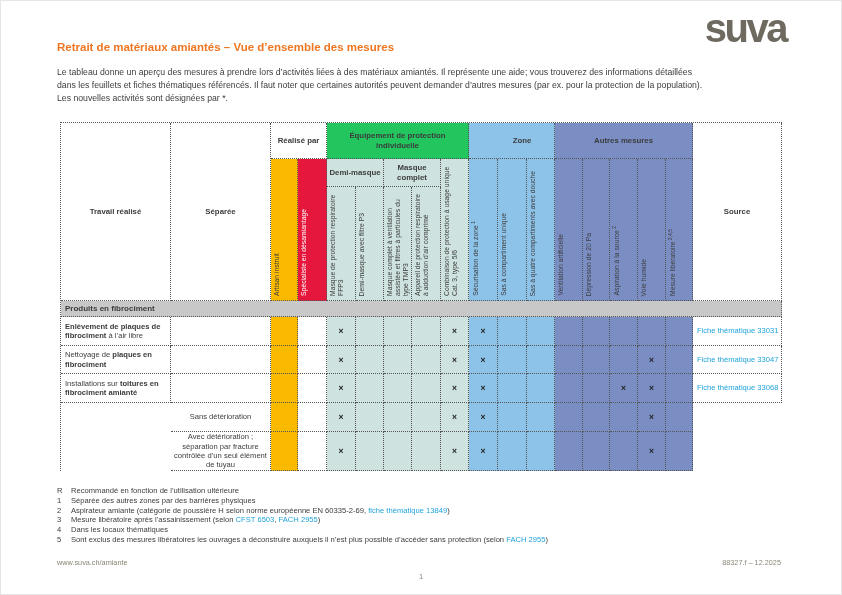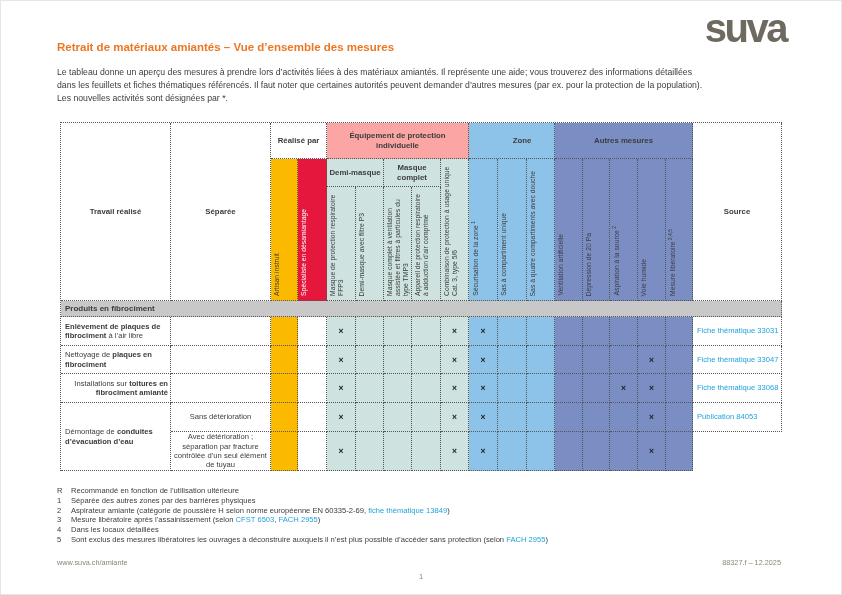--- a/index.html
+++ b/index.html
@@ -53,21 +53,21 @@
 <div class="intro">
   <div>Le tableau donne un aperçu des mesures à prendre lors d’activités liées à des matériaux amiantés. Il représente une aide; vous trouverez des informations détaillées</div>
   <div>dans les feuillets et fiches thématiques référencés. Il faut noter que certaines autorités peuvent demander d’autres mesures (par ex. pour la protection de la population).</div>
   <div>Les nouvelles activités sont désignées par *.</div>
 </div>
 
 <div id="grid">
     <div class="c hc" style="grid-area: 1 / 1 / span 3;">Travail réalisé</div>
     <div class="c hc" style="grid-area: 1 / 2 / span 3;">Séparée</div>
     <div class="c hc" style="grid-area: 1 / 3 / auto / span 2;">Réalisé par</div>
-    <div class="c hc" style="grid-area: 1 / 5 / auto / span 5; background: #fca5a5;">Équipement de protection individuelle</div>
+    <div class="c hc" style="grid-area: 1 / 5 / auto / span 5; background: #22c55e;">Équipement de protection individuelle</div>
     <div class="c hc" style="grid-area: 1 / 10 / auto / span 3; background: rgb(142, 195, 233); padding-left: 22px;">Zone</div>
     <div class="c hc" style="grid-area: 1 / 18 / span 3;">Source</div>
     <div class="c hc" style="grid-area: 1 / 13 / auto / span 5; background: rgb(123, 142, 196);">Autres mesures</div>
     <div class="c hc" style="grid-area: 2 / 5 / auto / span 2; background: rgb(206, 227, 224);">Demi-masque</div>
     <div class="c hc" style="grid-area: 2 / 7 / auto / span 2; background: rgb(206, 227, 224);">Masque complet</div>
     <div class="c vc" style="grid-area: 2 / 3 / span 2; background: rgb(251, 186, 0);">
       <span>Artisan instruit</span>
     </div>
     <div class="c vc" style="grid-area: 2 / 4 / span 2; background: rgb(230, 23, 60); color: rgb(255, 255, 255);">
       <span>Spécialiste en désamiantage</span>
@@ -149,21 +149,21 @@
     <div class="c mark" style="grid-area: 6 / 11; background: rgb(142, 195, 233);"></div>
     <div class="c mark" style="grid-area: 6 / 12; background: rgb(142, 195, 233);"></div>
     <div class="c mark" style="grid-area: 6 / 13; background: rgb(123, 142, 196);"></div>
     <div class="c mark" style="grid-area: 6 / 14; background: rgb(123, 142, 196);"></div>
     <div class="c mark" style="grid-area: 6 / 15; background: rgb(123, 142, 196);"></div>
     <div class="c mark" style="grid-area: 6 / 16; background: rgb(123, 142, 196);">×</div>
     <div class="c mark" style="grid-area: 6 / 17; background: rgb(123, 142, 196);"></div>
     <div class="c src" style="grid-area: 6 / 18;">
       <span>Fiche thématique 33047</span>
     </div>
-    <div class="c trav" style="grid-area: 7 / 1 / span 1; text-align: right;">
+    <div class="c trav" style="grid-area: 7 / 1 / span 1;">
       <div><span class="">Installations sur </span><span class="b">toitures en fibrociment amianté</span></div>
     </div>
     <div class="c crit" style="grid-area: 7 / 2;"></div>
     <div class="c mark" style="grid-area: 7 / 3; background: rgb(251, 186, 0);"></div>
     <div class="c mark" style="grid-area: 7 / 4; background: rgb(255, 255, 255);"></div>
     <div class="c mark" style="grid-area: 7 / 5; background: rgb(206, 227, 224);">×</div>
     <div class="c mark" style="grid-area: 7 / 6; background: rgb(206, 227, 224);"></div>
     <div class="c mark" style="grid-area: 7 / 7; background: rgb(206, 227, 224);"></div>
     <div class="c mark" style="grid-area: 7 / 8; background: rgb(206, 227, 224);"></div>
     <div class="c mark" style="grid-area: 7 / 9; background: rgb(206, 227, 224);">×</div>
@@ -171,42 +171,36 @@
     <div class="c mark" style="grid-area: 7 / 11; background: rgb(142, 195, 233);"></div>
     <div class="c mark" style="grid-area: 7 / 12; background: rgb(142, 195, 233);"></div>
     <div class="c mark" style="grid-area: 7 / 13; background: rgb(123, 142, 196);"></div>
     <div class="c mark" style="grid-area: 7 / 14; background: rgb(123, 142, 196);"></div>
     <div class="c mark" style="grid-area: 7 / 15; background: rgb(123, 142, 196);">×</div>
     <div class="c mark" style="grid-area: 7 / 16; background: rgb(123, 142, 196);">×</div>
     <div class="c mark" style="grid-area: 7 / 17; background: rgb(123, 142, 196);"></div>
     <div class="c src" style="grid-area: 7 / 18;">
       <span>Fiche thématique 33068</span>
     </div>
-    <div class="c trav" style="grid-area: 8 / 1 / span 2;">
-      <div><span class="">Démontage de </span><span class="b">conduites d’évacuation d’eau</span></div>
-    </div>
     <div class="c crit" style="grid-area: 8 / 2;">Sans détérioration</div>
     <div class="c mark" style="grid-area: 8 / 3; background: rgb(251, 186, 0);"></div>
     <div class="c mark" style="grid-area: 8 / 4; background: rgb(255, 255, 255);"></div>
     <div class="c mark" style="grid-area: 8 / 5; background: rgb(206, 227, 224);">×</div>
     <div class="c mark" style="grid-area: 8 / 6; background: rgb(206, 227, 224);"></div>
     <div class="c mark" style="grid-area: 8 / 7; background: rgb(206, 227, 224);"></div>
     <div class="c mark" style="grid-area: 8 / 8; background: rgb(206, 227, 224);"></div>
     <div class="c mark" style="grid-area: 8 / 9; background: rgb(206, 227, 224);">×</div>
     <div class="c mark" style="grid-area: 8 / 10; background: rgb(142, 195, 233);">×</div>
     <div class="c mark" style="grid-area: 8 / 11; background: rgb(142, 195, 233);"></div>
     <div class="c mark" style="grid-area: 8 / 12; background: rgb(142, 195, 233);"></div>
     <div class="c mark" style="grid-area: 8 / 13; background: rgb(123, 142, 196);"></div>
     <div class="c mark" style="grid-area: 8 / 14; background: rgb(123, 142, 196);"></div>
     <div class="c mark" style="grid-area: 8 / 15; background: rgb(123, 142, 196);"></div>
     <div class="c mark" style="grid-area: 8 / 16; background: rgb(123, 142, 196);">×</div>
     <div class="c mark" style="grid-area: 8 / 17; background: rgb(123, 142, 196);"></div>
-    <div class="c src" style="grid-area: 8 / 18;">
-      <span>Publication 84053</span>
-    </div>
     <div class="c crit" style="grid-area: 9 / 2;">Avec détérioration ; séparation par fracture contrôlée d’un seul élément de tuyau</div>
     <div class="c mark" style="grid-area: 9 / 3; background: rgb(251, 186, 0);"></div>
     <div class="c mark" style="grid-area: 9 / 4; background: rgb(255, 255, 255);"></div>
     <div class="c mark" style="grid-area: 9 / 5; background: rgb(206, 227, 224);">×</div>
     <div class="c mark" style="grid-area: 9 / 6; background: rgb(206, 227, 224);"></div>
     <div class="c mark" style="grid-area: 9 / 7; background: rgb(206, 227, 224);"></div>
     <div class="c mark" style="grid-area: 9 / 8; background: rgb(206, 227, 224);"></div>
     <div class="c mark" style="grid-area: 9 / 9; background: rgb(206, 227, 224);">×</div>
     <div class="c mark" style="grid-area: 9 / 10; background: rgb(142, 195, 233);">×</div>
     <div class="c mark" style="grid-area: 9 / 11; background: rgb(142, 195, 233);"></div>
@@ -230,21 +224,21 @@
     <div class="fn">
       <div class="m">2</div>
       <div><span>Aspirateur amiante (catégorie de poussière H selon norme européenne EN 60335-2-69, </span><span class="link">fiche thématique 13849</span><span>)</span></div>
     </div>
     <div class="fn">
       <div class="m">3</div>
       <div><span>Mesure libératoire après l’assainissement (selon </span><span class="link">CFST 6503</span><span>, </span><span class="link">FACH 2955</span><span>)</span></div>
     </div>
     <div class="fn">
       <div class="m">4</div>
-      <div><span>Dans les locaux détaillées</span></div>
+      <div><span>Dans les locaux thématiques</span></div>
     </div>
     <div class="fn">
       <div class="m">5</div>
       <div><span>Sont exclus des mesures libératoires les ouvrages à déconstruire auxquels il n’est plus possible d’accéder sans protection (selon </span><span class="link">FACH 2955</span><span>)</span></div>
     </div>
   </div>
 
 <div class="footer-left">www.suva.ch/amiante</div>
 <div class="footer-right">88327.f – 12.2025</div>
 <div class="footer-page">1</div>

